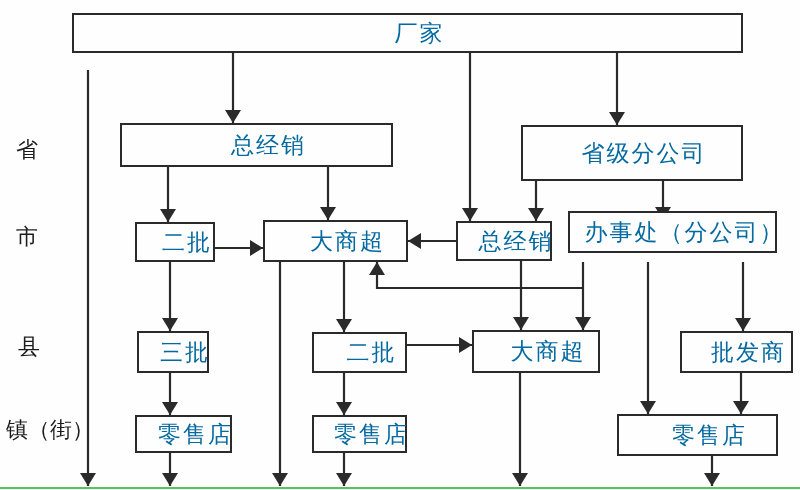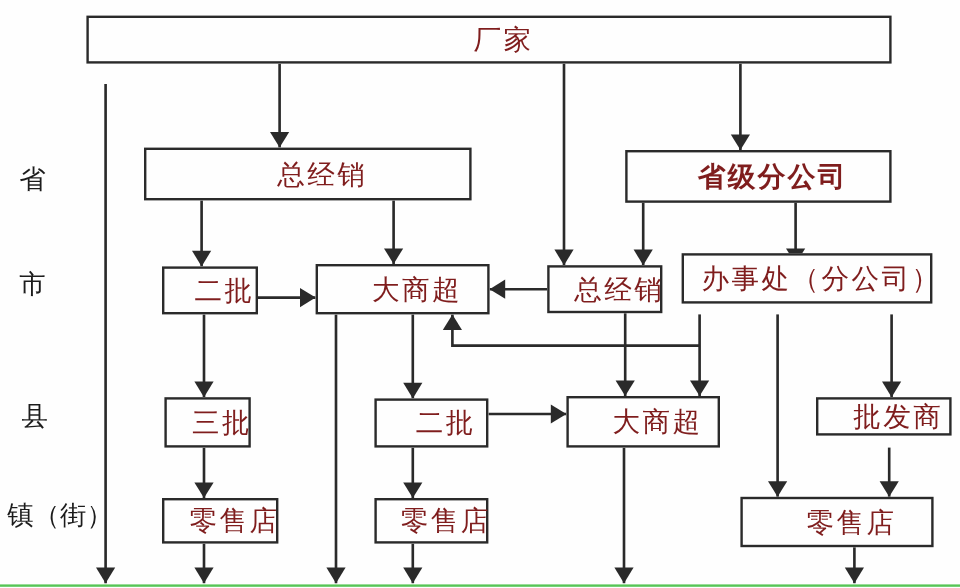--- a/index.html
+++ b/index.html
@@ -30,21 +30,21 @@
   }
   .node {
     position: absolute;
     box-sizing: border-box;
     border: 2px solid #2a2a2a;
     background: #fefefe;
     display: flex;
     align-items: center;
     justify-content: center;
     font-size: 23px;
-    color: #7f1d1d;
+    color: #0369a1;
     letter-spacing: 2px;
     white-space: nowrap;
     padding-left: 24px;
   }
   .level-label {
     position: absolute;
     font-size: 22px;
     color: #1c1c1c;
     white-space: nowrap;
     transform: translateY(-50%);
@@ -112,29 +112,29 @@
       <polyline points="520,373 520,486" fill="none" stroke="#2a2a2a" stroke-width="2.2"></polyline>
       <polygon points="520,486 512,473 528,473" fill="#2a2a2a"></polygon>
       <polyline points="712,456 712,486" fill="none" stroke="#2a2a2a" stroke-width="2.2"></polyline>
       <polygon points="712,486 704,473 720,473" fill="#2a2a2a"></polygon>
       <polyline points="88,70 88,486" fill="none" stroke="#2a2a2a" stroke-width="2.2"></polyline>
       <polygon points="88,486 80,473 96,473" fill="#2a2a2a"></polygon>
     </svg>
   <div id="nodes-layer">
       <div class="node" style="left: 72px; top: 13px; width: 671px; height: 40px;">厂家</div>
       <div class="node" style="left: 120px; top: 123px; width: 273px; height: 44px;">总经销</div>
-      <div class="node" style="left: 521px; top: 125px; width: 222px; height: 44px; font-weight: bold;">省级分公司</div>
+      <div class="node" style="left: 521px; top: 125px; width: 222px; height: 56px;">省级分公司</div>
       <div class="node" style="left: 135px; top: 222px; width: 80px; height: 40px;">二批</div>
       <div class="node" style="left: 263px; top: 220px; width: 145px; height: 42px;">大商超</div>
       <div class="node" style="left: 456px; top: 221px; width: 96px; height: 40px;">总经销</div>
       <div class="node" style="left: 568px; top: 211px; width: 209px; height: 42px;">办事处（分公司）</div>
       <div class="node" style="left: 137px; top: 331px; width: 72px; height: 42px;">三批</div>
       <div class="node" style="left: 312px; top: 332px; width: 95px; height: 41px;">二批</div>
       <div class="node" style="left: 472px; top: 330px; width: 128px; height: 43px;">大商超</div>
-      <div class="node" style="left: 680px; top: 331px; width: 113px; height: 32px;">批发商</div>
+      <div class="node" style="left: 680px; top: 331px; width: 113px; height: 42px;">批发商</div>
       <div class="node" style="left: 135px; top: 415px; width: 97px; height: 38px;">零售店</div>
       <div class="node" style="left: 312px; top: 415px; width: 95px; height: 38px;">零售店</div>
       <div class="node" style="left: 617px; top: 414px; width: 161px; height: 42px;">零售店</div>
     </div>
   <div id="labels-layer">
       <div class="level-label" style="left: 16px; top: 150px;">省</div>
       <div class="level-label" style="left: 16px; top: 237px;">市</div>
       <div class="level-label" style="left: 18px; top: 347px;">县</div>
       <div class="level-label" style="left: 6px; top: 430px;">镇（街）</div>
     </div>

